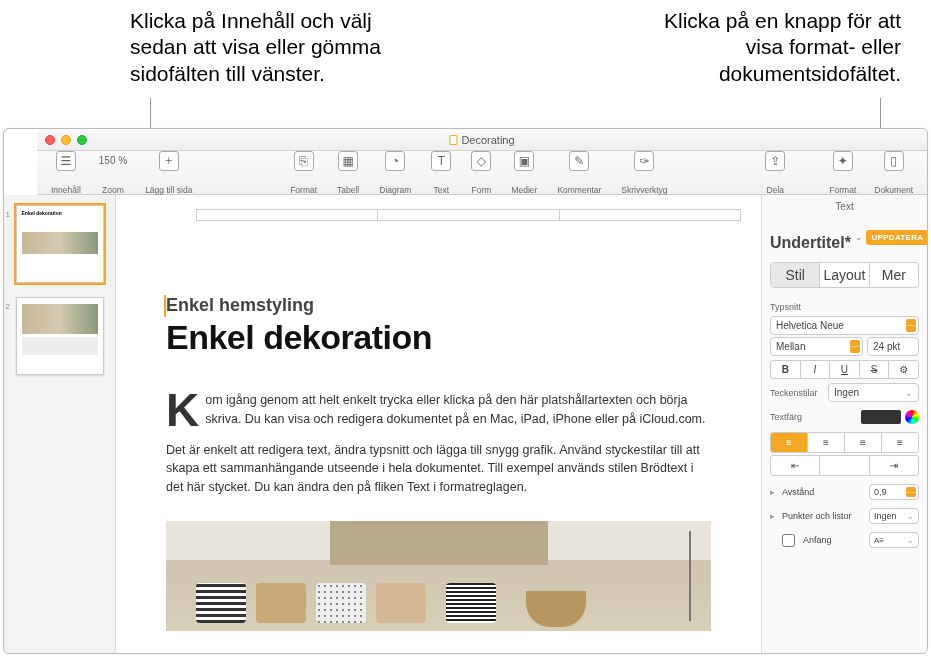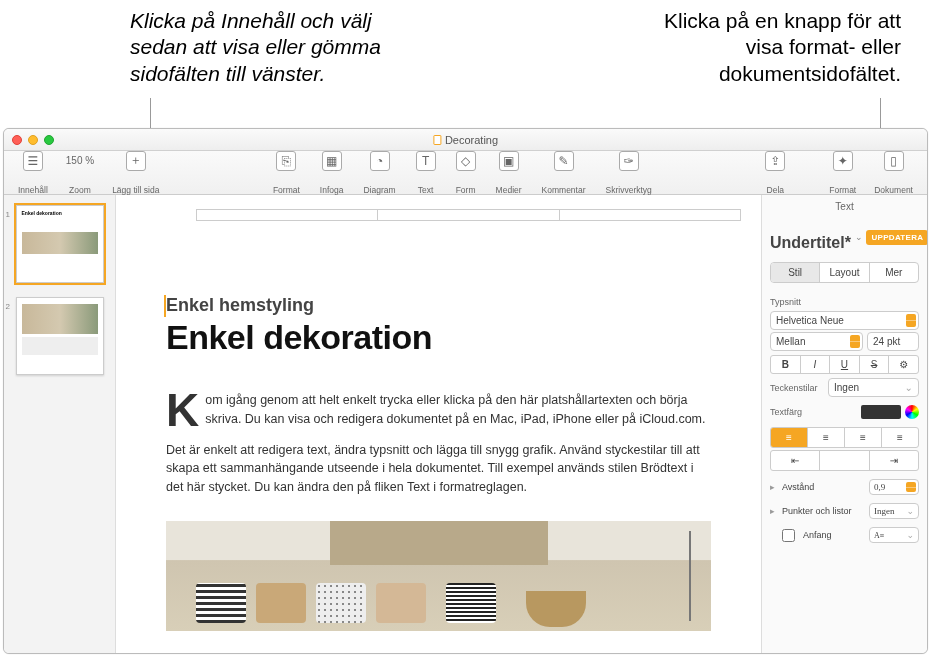--- a/index.html
+++ b/index.html
@@ -1,25 +1,25 @@
 <!DOCTYPE html>
 <html><head>
 <meta charset="utf-8">
 <style>
 * { margin:0; padding:0; box-sizing:border-box; }
 body { font-family:-apple-system,BlinkMacSystemFont,"Helvetica Neue",sans-serif; background:#fff; }
 .wrap { width:931px; height:657px; position:relative; }
 .callouts { position:absolute; top:0; left:0; right:0; height:128px; display:flex; justify-content:space-between; padding:8px 20px 0; }
 .callout { font-size:21px; line-height:1.25; color:#000; }
-.callout-left { text-align:left; margin-left:110px; width:300px;font-style:italic; }
+.callout-left { text-align:left; margin-left:110px; width:300px; }
 .callout-right { text-align:right; margin-right:10px; width:280px; }
 .callout-line { position:absolute; background:#999; width:1px; }
 .line-left { left:150px; top:98px; height:30px; }
 .line-right { right:50px; top:98px; height:30px; }
-.appwin { position:absolute; top:128px; left:3px; right:3px; bottom:3px; border:1px solid #bbb; border-radius:6px; overflow:hidden; background:#fff; box-shadow:0 0 1px rgba(0,0,0,.2); }
+.appwin { position:absolute; top:128px; left:3px; right:3px; bottom:3px; border:1px solid #bbb; border-radius:6px; overflow:hidden; background:#fff; box-shadow:0 0 1px rgba(0,0,0,.2);padding-left:33px; }
 .titlebar { height:22px; background:linear-gradient(#fafafa,#eee); border-bottom:1px solid #d0d0d0; display:flex; align-items:center; position:relative; }
 .traffic { display:flex; gap:6px; padding-left:8px; }
 .tl { width:10px; height:10px; border-radius:50%; }
 .tl.r{background:#ff5f57;border:.5px solid #e24238;} .tl.y{background:#ffbd2e;border:.5px solid #e1a120;} .tl.g{background:#28c940;border:.5px solid #21a532;}
 .doc-title { position:absolute; left:50%; transform:translateX(-50%); font-size:11px; color:#555; display:flex; align-items:center; gap:4px; }
 .doc-dot { width:8px; height:10px; background:#fff; border:1px solid #f5a623; border-radius:1px; }
 .toolbar { height:44px; background:linear-gradient(#fafafa,#f0f0f0); border-bottom:1px solid #ccc; display:flex; align-items:center; padding:0 8px; font-size:9px; color:#555; }
 .tb-group { display:flex; gap:6px; }
 .tb-btn { display:flex; flex-direction:column; align-items:center; gap:2px; padding:2px 6px; cursor:default; }
 .tb-icon { width:20px; height:20px; border:1px solid #aaa; border-radius:3px; display:flex; align-items:center; justify-content:center; font-size:12px; color:#666; background:#fff; }
@@ -58,21 +58,21 @@
 .p5{left:280px;background:repeating-linear-gradient(#222,#222 2px,#fff 2px,#fff 4px);}
 .basket{position:absolute;bottom:4px;left:360px;width:60px;height:36px;background:#b89860;border-radius:0 0 24px 24px;}
 .lamp{position:absolute;top:10px;right:20px;width:2px;height:90px;background:#777;}
 .inspector { width:166px; background:#fafafa; border-left:1px solid #ddd; font-size:10px; color:#444; overflow:hidden; }
 .insp-hdr { text-align:center; font-size:10px; padding:6px 0; color:#666; }
 .style-row { display:flex; align-items:center; padding:4px 8px; gap:4px; }
 .style-name { font-size:16px; font-weight:700; flex:1;margin-top:12px; }
 .style-chev { font-size:9px; color:#888; }
 .update-btn { background:#f5a623; color:#fff; font-size:8px; font-weight:700; padding:3px 5px; border-radius:3px; letter-spacing:.3px; }
 .seg3 { display:flex; margin:6px 8px 10px; border:1px solid #ccc; border-radius:4px; overflow:hidden; background:#fff; }
-.seg3 span { flex:1; text-align:center; padding:4px 0; font-size:10px; border-right:1px solid #ccc; }
+.seg3 span { flex:1; text-align:center; padding:4px 0; font-size:14px; border-right:1px solid #ccc; }
 .seg3 span:last-child { border-right:none; }
 .seg3 .active { background:#e8e8e8; }
 .sect-lbl { font-size:9px; color:#666; padding:4px 8px 2px; }
 .sel-box { margin:2px 8px; border:1px solid #ccc; border-radius:4px; padding:3px 5px; font-size:10px; display:flex; justify-content:space-between; align-items:center; background:#fff; position:relative; }
 .sel-stepper { position:absolute; right:2px; top:2px; bottom:2px; width:10px; background:#f5a623; border-radius:2px; display:flex; flex-direction:column; }
 .sel-stepper::before{content:"";flex:1;} .sel-stepper::after{content:"";flex:1;border-top:1px solid rgba(255,255,255,.4);}
 .row2 { display:flex; gap:4px; margin:2px 8px; }
 .row2 .sel-box { margin:0; flex:1; }
 .bius { display:flex; margin:4px 8px; border:1px solid #ccc; border-radius:3px; overflow:hidden; background:#fff; }
 .bius span { flex:1; text-align:center; padding:3px 0; border-right:1px solid #ccc; font-size:10px; }
@@ -84,21 +84,21 @@
 .color-swatch { width:40px; height:14px; background:#333; border-radius:2px; }
 .color-wheel { width:14px; height:14px; border-radius:50%; background:conic-gradient(red,yellow,lime,cyan,blue,magenta,red); }
 .align-row { display:flex; margin:6px 8px 2px; border:1px solid #ccc; border-radius:3px; overflow:hidden; background:#fff; }
 .align-row span { flex:1; text-align:center; padding:4px 0; border-right:1px solid #ccc; font-size:10px; }
 .align-row span:last-child{border-right:none;}
 .align-row .active { background:#f5a623; color:#fff; }
 .kv-row { display:flex; align-items:center; margin:8px 8px; gap:4px; font-size:9px; color:#444; }
 .kv-row .tri { color:#999; width:8px; }
 .kv-row .k { flex:1; }
 .kv-row .v { width:50px; }
-.kv-row .sel-box { margin:0; padding:2px 4px; font-size:9px;font-family:Liberation Serif, serif; }
+.kv-row .sel-box { margin:0; padding:2px 4px; font-size:9px; }
 </style>
 </head>
 <body>
 
 <div class="wrap">
   <div class="callouts">
     <div class="callout callout-left">Klicka på Innehåll och välj sedan att visa eller gömma sidofälten till vänster.</div>
     <div class="callout callout-right">Klicka på en knapp för att visa format- eller dokumentsidofältet.</div>
   </div>
   <div class="callout-line line-left"></div>
@@ -133,21 +133,21 @@
         </div>
       </div>
 
       <div class="tb-center">
         <div class="tb-btn">
             <span class="tb-icon">⎘</span>
             <span class="tb-lbl">Format</span>
           </div>
         <div class="tb-btn">
             <span class="tb-icon">▦</span>
-            <span class="tb-lbl">Infoga</span>
+            <span class="tb-lbl">Tabell</span>
           </div>
         <div class="tb-btn">
             <span class="tb-icon">◔</span>
             <span class="tb-lbl">Diagram</span>
           </div>
         <div class="tb-btn">
             <span class="tb-icon">T</span>
             <span class="tb-lbl">Text</span>
           </div>
         <div class="tb-btn">

